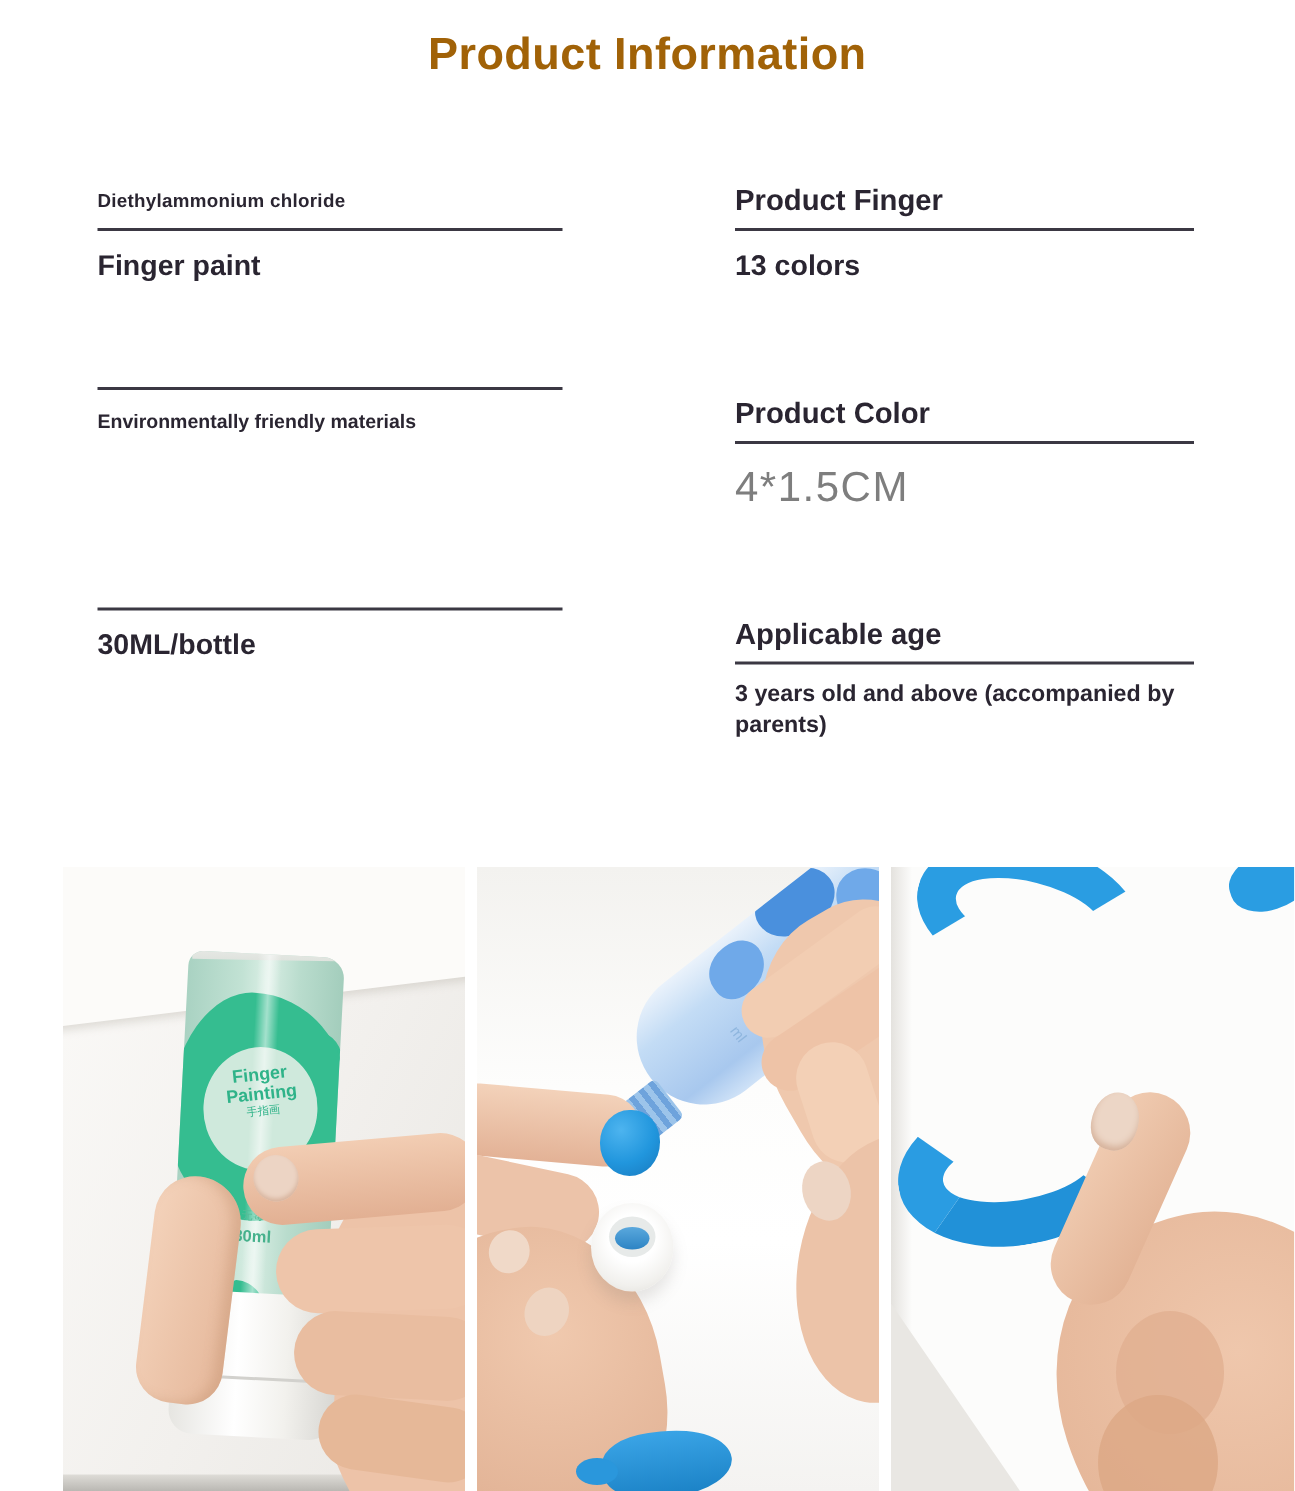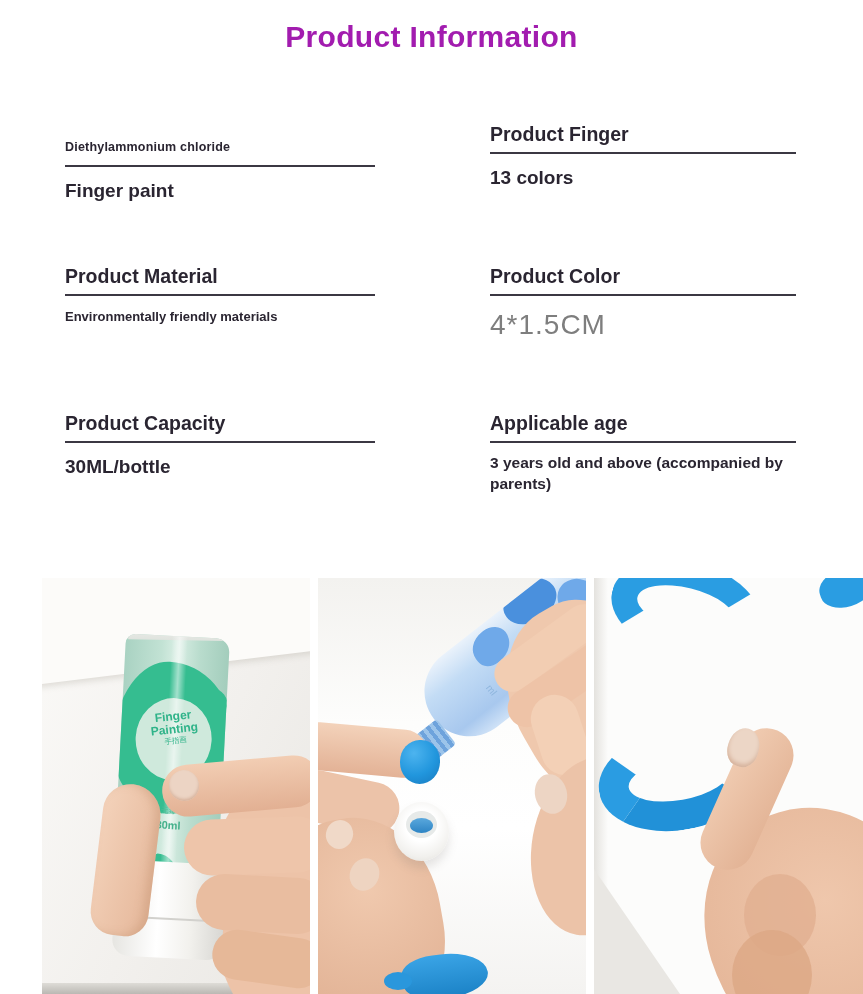--- a/index.html
+++ b/index.html
@@ -3,25 +3,25 @@
 <meta charset="utf-8">
 <style>
   * { box-sizing: border-box; }
   body { margin:0; background:#ffffff; }
   .page { position:relative; width:863px; height:994px; background:#ffffff;
           font-family:"Liberation Sans", sans-serif; color:#2a2531; overflow:hidden; }
 
   
   .title { position:absolute; top:20px; left:0; width:100%; margin:0;
            text-align:center; font-size:30px; font-weight:bold;
-           letter-spacing:.3px; color:#a21caf; }
+           letter-spacing:.3px; color:#a16207; }
 
   
   .spec { position:absolute; }
-  #spec-l1 { left:65px;  top:129px; width:310px; }
+  #spec-l1 { left:65px;  top:116px; width:310px; }
   #spec-l2 { left:65px;  top:258px; width:310px; }
   #spec-l3 { left:65px;  top:405px; width:310px; }
   #spec-r1 { left:490px; top:116px; width:306px; }
   #spec-r2 { left:490px; top:258px; width:306px; }
   #spec-r3 { left:490px; top:405px; width:306px; }
   .spec .label { font-weight:bold; font-size:19.5px; height:36px;
                  display:flex; align-items:center; color:#2a2531; }
   .spec .label.small { font-size:12.5px; letter-spacing:.2px; }
   .spec .rule { height:2px; background:#3b3843; }
   .spec .value { margin-top:13px; font-weight:bold; font-size:19px; color:#2a2531; }
@@ -167,33 +167,31 @@
     <div class="value">Finger paint</div>
   </section>
 
   <section class="spec" id="spec-r1">
     <div class="label">Product Finger</div>
     <div class="rule"></div>
     <div class="value">13 colors</div>
   </section>
 
   <section class="spec" id="spec-l2">
-    <div class="label">Product Material</div>
     <div class="rule"></div>
     <div class="value two-line">Environmentally friendly materials</div>
   </section>
 
   <section class="spec" id="spec-r2">
     <div class="label">Product Color</div>
     <div class="rule"></div>
     <div class="value light">4*1.5CM</div>
   </section>
 
   <section class="spec" id="spec-l3">
-    <div class="label">Product Capacity</div>
     <div class="rule"></div>
     <div class="value">30ML/bottle</div>
   </section>
 
   <section class="spec" id="spec-r3">
     <div class="label">Applicable age</div>
     <div class="rule"></div>
     <div class="value small-bold">3 years old and above (accompanied by parents)</div>
   </section>
 

